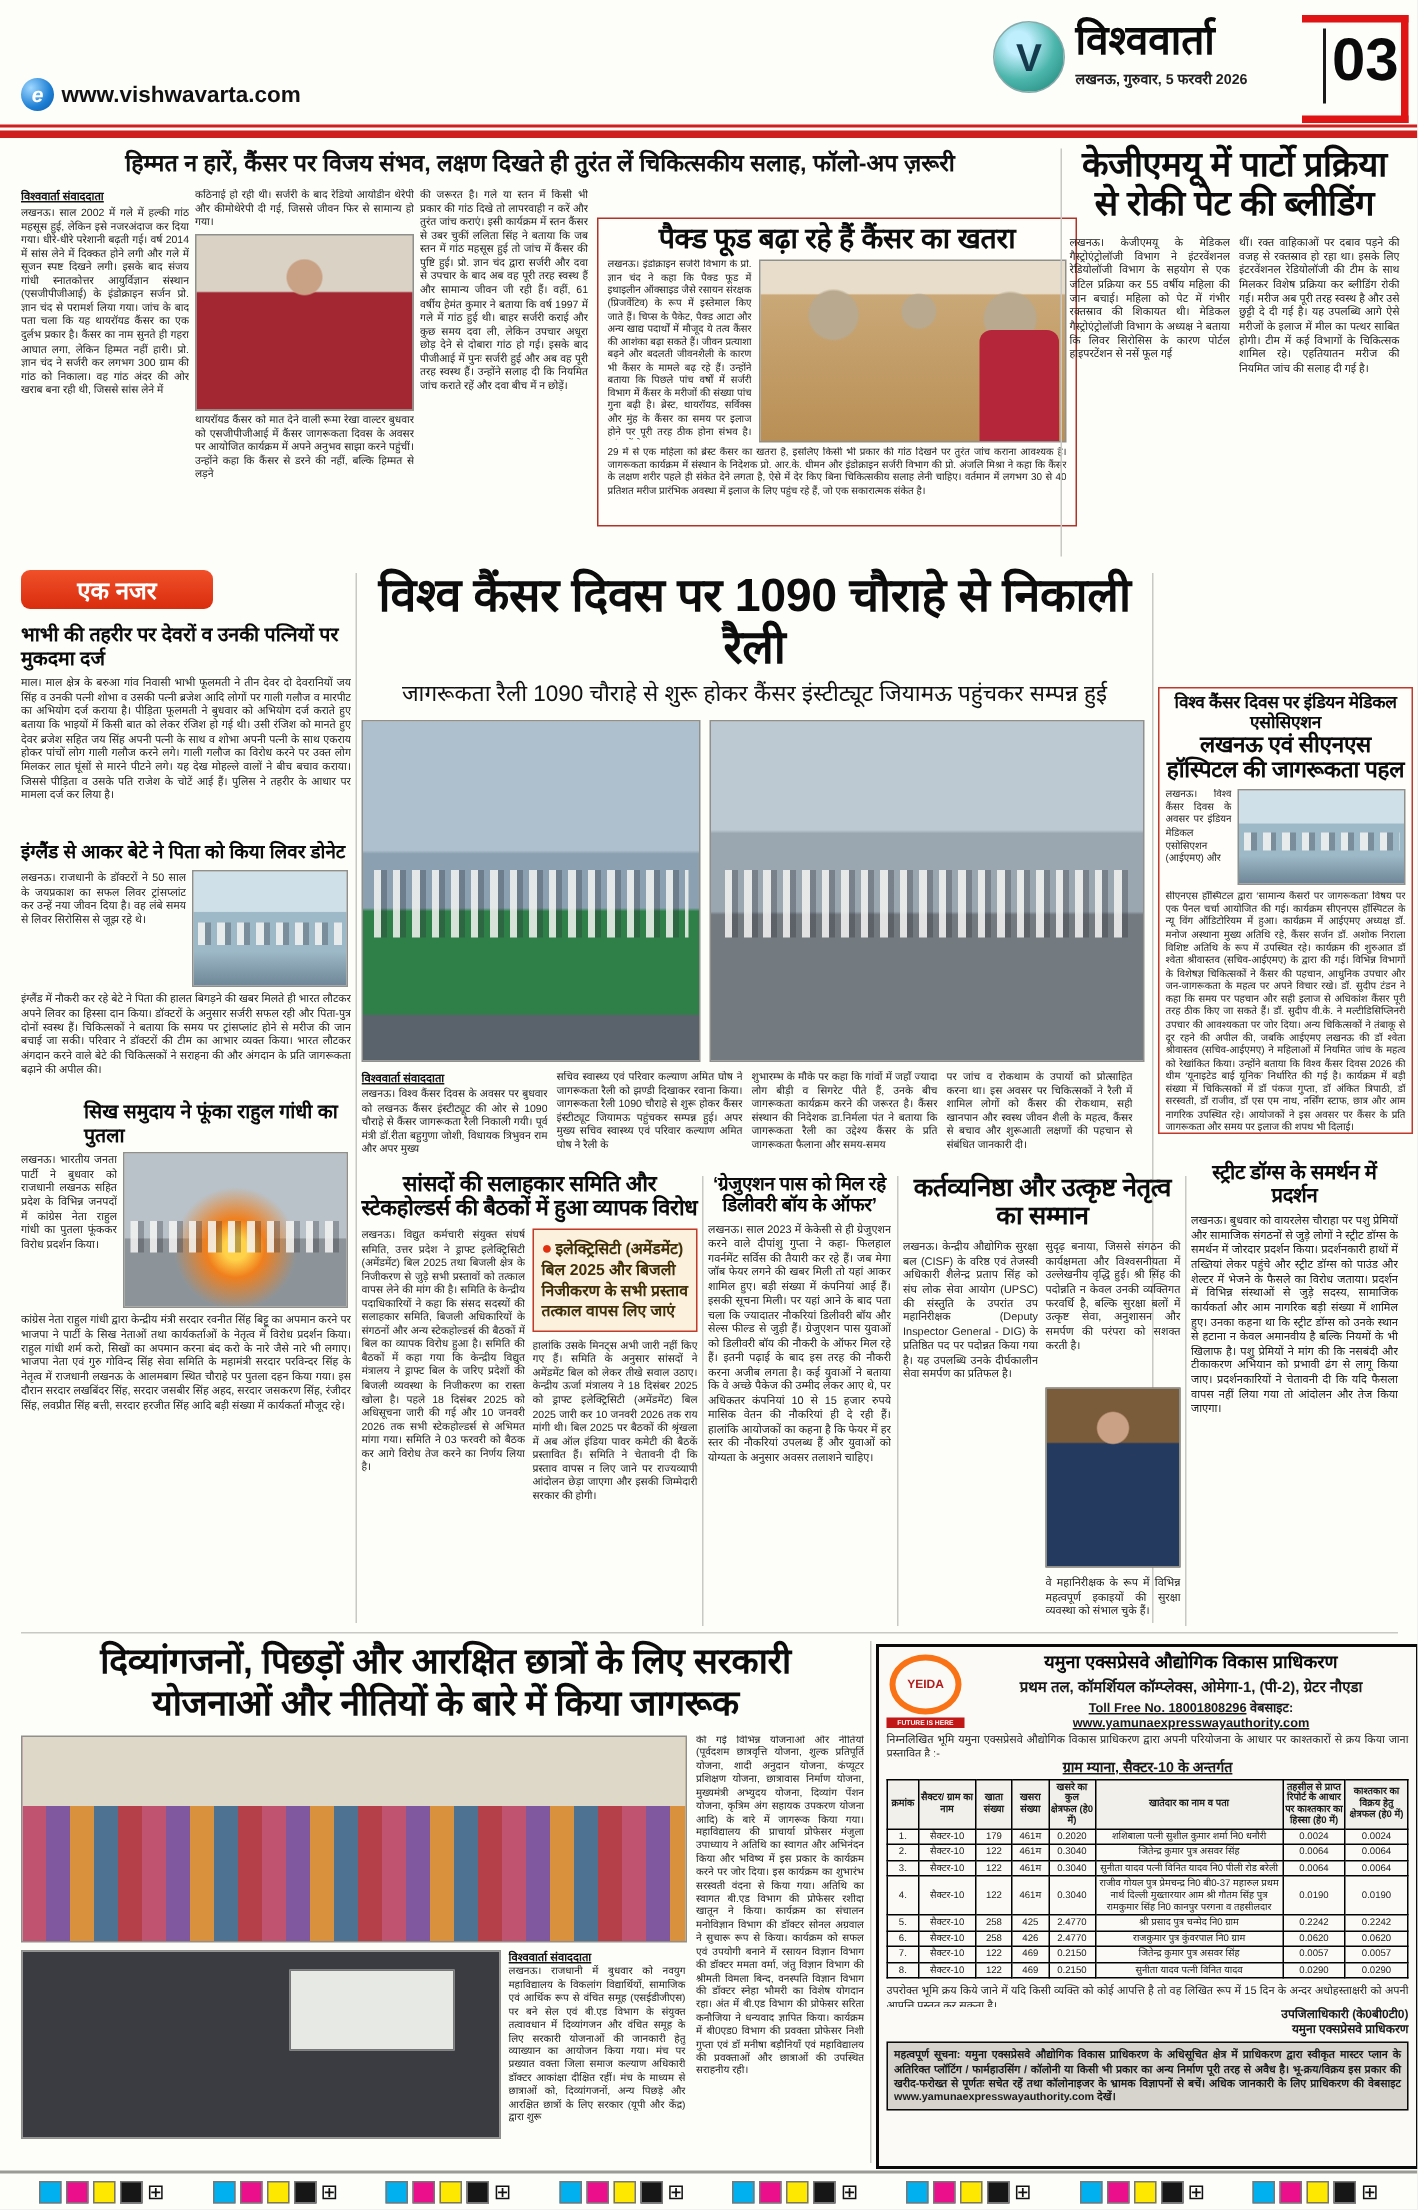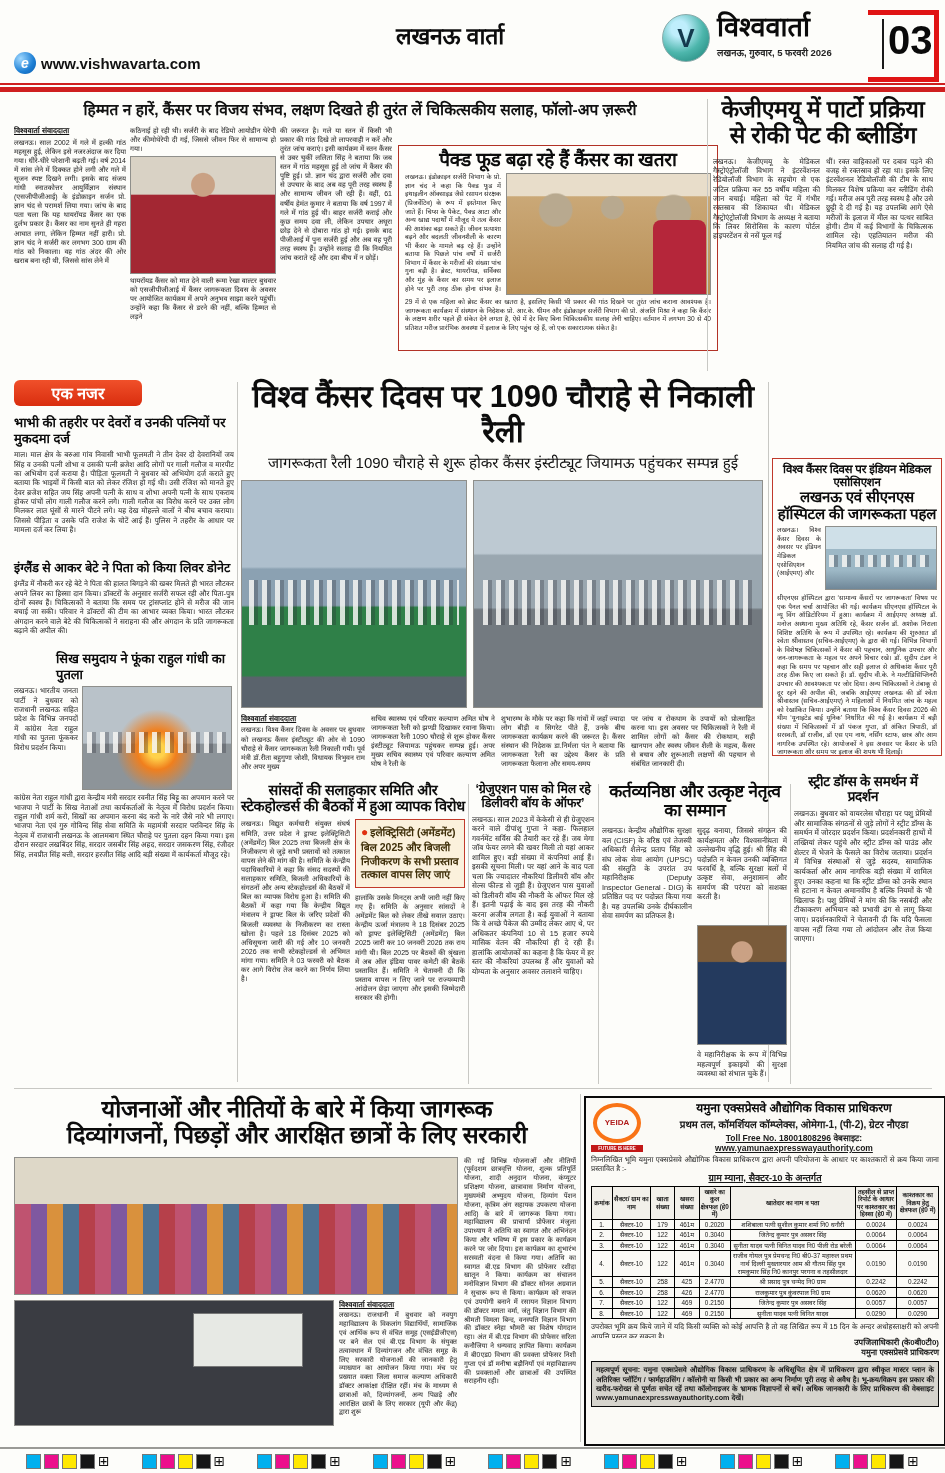--- a/index.html
+++ b/index.html
@@ -48,21 +48,20 @@
 <body>
 
 <div class="page">
 
   <div class="abs" style="left:14px;top:52px;display:flex;align-items:center;gap:5px;">
     <span style="width:22px;height:22px;border-radius:50%;
       background:radial-gradient(circle at 30% 30%,#9fd8ff,#1d7fd4 60%,#0b5aa8);color:#fff;font-weight:bold;
       display:flex;align-items:center;justify-content:center;font-size:14px;font-style:italic;">e</span>
     <span style="font-size:15px;font-weight:bold;color:#111;">www.vishwavarta.com</span>
   </div>
-  <div class="abs hl" style="left:280px;top:24px;width:340px;font-size:23px;">लखनऊ वार्ता</div>
   <div class="abs" style="left:662px;top:14px;display:flex;gap:7px;">
     <span style="width:46px;height:46px;border-radius:50%;flex:none;
       background:radial-gradient(circle at 35% 30%,#bfeefc 18%,#4db6ac 55%,#1a7f74);display:flex;align-items:center;justify-content:center;
       color:#143a4e;font-weight:bold;font-size:26px;border:1px solid #8aa;">V</span>
     <span style="display:flex;flex-direction:column;">
       <span style="font-size:27px;font-weight:bold;color:#0a0a0a;line-height:1;">विश्ववार्ता</span>
       <span style="font-size:9.5px;font-weight:bold;color:#222;margin-top:5px;">लखनऊ,  गुरुवार, 5 फरवरी 2026</span>
     </span>
   </div>
   <div class="abs" style="left:868px;top:10px;width:66px;height:62px;border-top:5px solid #e01414;border-right:5px solid #e01414;border-bottom:5px solid #e01414;">
@@ -104,20 +103,24 @@
       <div class="bt" style="width:107px;height:200px;font-size:7.2px;">लखनऊ। केजीएमयू के मेडिकल गैस्ट्रोएंट्रोलॉजी विभाग ने इंटरवेंशनल रेडियोलॉजी विभाग के सहयोग से एक जटिल प्रक्रिया कर 55 वर्षीय महिला की जान बचाई। महिला को पेट में गंभीर रक्तस्राव की शिकायत थी। मेडिकल गैस्ट्रोएंट्रोलॉजी विभाग के अध्यक्ष ने बताया कि लिवर सिरोसिस के कारण पोर्टल हाइपरटेंशन से नसें फूल गई</div>
       <div class="bt" style="width:107px;height:200px;font-size:7.2px;">थीं। रक्त वाहिकाओं पर दबाव पड़ने की वजह से रक्तस्राव हो रहा था। इसके लिए इंटरवेंशनल रेडियोलॉजी की टीम के साथ मिलकर विशेष प्रक्रिया कर ब्लीडिंग रोकी गई। मरीज अब पूरी तरह स्वस्थ है और उसे छुट्टी दे दी गई है। यह उपलब्धि आगे ऐसे मरीजों के इलाज में मील का पत्थर साबित होगी। टीम में कई विभागों के चिकित्सक शामिल रहे। एहतियातन मरीज की नियमित जांच की सलाह दी गई है।</div>
     </div>
   </div>
 
   <div class="abs" style="left:14px;top:380px;width:220px;height:706px;">
     <div class="badge" style="width:128px;height:26px;font-size:16px;">एक नजर</div>
     <div style="font-weight:bold;font-size:13px;line-height:1.2;margin-top:9px;color:#0b0b0b;">भाभी की तहरीर पर देवरों व उनकी पत्नियों पर मुकदमा दर्ज</div>
     <div class="bt" style="margin-top:4px;height:104px;font-size:7.2px;">माल। माल क्षेत्र के बरुआ गांव निवासी भाभी फूलमती ने तीन देवर दो देवरानियों जय सिंह व उनकी पत्नी शोभा व उसकी पत्नी ब्रजेश आदि लोगों पर गाली गलौज व मारपीट का अभियोग दर्ज कराया है। पीड़िता फूलमती ने बुधवार को अभियोग दर्ज कराते हुए बताया कि भाइयों में किसी बात को लेकर रंजिश हो गई थी। उसी रंजिश को मानते हुए देवर ब्रजेश सहित जय सिंह अपनी पत्नी के साथ व शोभा अपनी पत्नी के साथ एकराय होकर पांचों लोग गाली गलौज करने लगे। गाली गलौज का विरोध करने पर उक्त लोग मिलकर लात घूंसों से मारने पीटने लगे। यह देख मोहल्ले वालों ने बीच बचाव कराया। जिससे पीड़िता व उसके पति राजेश के चोटें आई हैं। पुलिस ने तहरीर के आधार पर मामला दर्ज कर लिया है।</div>
     <div style="font-weight:bold;font-size:12.5px;line-height:1.2;margin-top:7px;color:#0b0b0b;">इंग्लैंड से आकर बेटे ने पिता को किया लिवर डोनेट</div>
+    <div style="display:flex;gap:4px;margin-top:4px;">
+      <div class="bt" style="width:110px;height:76px;font-size:7.2px;">लखनऊ। राजधानी के डॉक्टरों ने 50 साल के जयप्रकाश का सफल लिवर ट्रांसप्लांट कर उन्हें नया जीवन दिया है। वह लंबे समय से लिवर सिरोसिस से जूझ रहे थे।</div>
+      <div class="ph p-clinic crowd" style="width:102px;height:76px;"></div>
+    </div>
     <div class="bt" style="margin-top:3px;height:64px;font-size:7.2px;">इंग्लैंड में नौकरी कर रहे बेटे ने पिता की हालत बिगड़ने की खबर मिलते ही भारत लौटकर अपने लिवर का हिस्सा दान किया। डॉक्टरों के अनुसार सर्जरी सफल रही और पिता-पुत्र दोनों स्वस्थ हैं। चिकित्सकों ने बताया कि समय पर ट्रांसप्लांट होने से मरीज की जान बचाई जा सकी। परिवार ने डॉक्टरों की टीम का आभार व्यक्त किया। भारत लौटकर अंगदान करने वाले बेटे की चिकित्सकों ने सराहना की और अंगदान के प्रति जागरूकता बढ़ाने की अपील की।</div>
     <div style="font-weight:bold;font-size:13px;line-height:1.2;margin-top:8px;color:#0b0b0b;margin-left:42px;">सिख समुदाय ने फूंका राहुल गांधी का पुतला</div>
     <div style="display:flex;gap:4px;margin-top:4px;">
       <div class="bt" style="width:64px;height:102px;font-size:7.2px;">लखनऊ। भारतीय जनता पार्टी ने बुधवार को राजधानी लखनऊ सहित प्रदेश के विभिन्न जनपदों में कांग्रेस नेता राहुल गांधी का पुतला फूंककर विरोध प्रदर्शन किया।</div>
       <div class="ph p-fire crowd" style="width:148px;height:102px;"></div>
     </div>
     <div class="bt" style="margin-top:3px;height:118px;font-size:7.2px;">कांग्रेस नेता राहुल गांधी द्वारा केन्द्रीय मंत्री सरदार रवनीत सिंह बिट्टू का अपमान करने पर भाजपा ने पार्टी के सिख नेताओं तथा कार्यकर्ताओं के नेतृत्व में विरोध प्रदर्शन किया। राहुल गांधी शर्म करो, सिखों का अपमान करना बंद करो के नारे जैसे नारे भी लगाए। भाजपा नेता एवं गुरु गोविन्द सिंह सेवा समिति के महामंत्री सरदार परविन्दर सिंह के नेतृत्व में राजधानी लखनऊ के आलमबाग स्थित चौराहे पर पुतला दहन किया गया। इस दौरान सरदार लखबिंदर सिंह, सरदार जसबीर सिंह अहद, सरदार जसकरण सिंह, रंजीदर सिंह, लवप्रीत सिंह बत्ती, सरदार हरजीत सिंह आदि बड़ी संख्या में कार्यकर्ता मौजूद रहे।</div>
   </div>
 
   <div class="vr" style="left:237px;top:382px;height:700px;"></div>
@@ -183,22 +186,22 @@
   </div>
 
   <div class="abs" style="left:794px;top:774px;width:138px;">
     <div class="hl" style="font-size:13.5px;">स्ट्रीट डॉग्स के समर्थन में प्रदर्शन</div>
     <div class="bt" style="margin-top:5px;height:290px;font-size:7.4px;">लखनऊ। बुधवार को वायरलेस चौराहा पर पशु प्रेमियों और सामाजिक संगठनों से जुड़े लोगों ने स्ट्रीट डॉग्स के समर्थन में जोरदार प्रदर्शन किया। प्रदर्शनकारी हाथों में तख्तियां लेकर पहुंचे और स्ट्रीट डॉग्स को पाउंड और शेल्टर में भेजने के फैसले का विरोध जताया। प्रदर्शन में विभिन्न संस्थाओं से जुड़े सदस्य, सामाजिक कार्यकर्ता और आम नागरिक बड़ी संख्या में शामिल हुए। उनका कहना था कि स्ट्रीट डॉग्स को उनके स्थान से हटाना न केवल अमानवीय है बल्कि नियमों के भी खिलाफ है। पशु प्रेमियों ने मांग की कि नसबंदी और टीकाकरण अभियान को प्रभावी ढंग से लागू किया जाए। प्रदर्शनकारियों ने चेतावनी दी कि यदि फैसला वापस नहीं लिया गया तो आंदोलन और तेज किया जाएगा।</div>
   </div>
 
   <div class="hrule" style="left:14px;top:1088px;width:918px;"></div>
 
   <div class="abs" style="left:14px;top:1094px;width:566px;">
+    <div class="hl" style="font-size:23.5px;">दिव्यांगजनों, पिछड़ों और आरक्षित छात्रों के लिए सरकारी</div>
     <div class="hl" style="font-size:23.5px;margin-top:2px;">योजनाओं और नीतियों के बारे में किया जागरूक</div>
-    <div class="hl" style="font-size:23.5px;">दिव्यांगजनों, पिछड़ों और आरक्षित छात्रों के लिए सरकारी</div>
     <div style="display:flex;gap:6px;margin-top:8px;">
       <div style="width:444px;">
         <div class="ph p-group" style="width:442px;height:136px;"></div>
         <div style="display:flex;gap:5px;margin-top:5px;">
           <div class="ph p-podium" style="width:318px;height:124px;"></div>
           <div class="bt" style="width:118px;height:124px;font-size:6.8px;">
             <span class="byline">विश्ववार्ता संवाददाता</span>
             <span>लखनऊ। राजधानी में बुधवार को नवयुग महाविद्यालय के विकलांग विद्यार्थियों, सामाजिक एवं आर्थिक रूप से वंचित समूह (एसईडीजीएस) पर बने सेल एवं बी.एड विभाग के संयुक्त तत्वावधान में दिव्यांगजन और वंचित समूह के लिए सरकारी योजनाओं की जानकारी हेतु व्याख्यान का आयोजन किया गया। मंच पर प्रख्यात वक्ता जिला समाज कल्याण अधिकारी डॉक्टर आकांक्षा दीक्षित रहीं। मंच के माध्यम से छात्राओं को, दिव्यांगजनों, अन्य पिछड़े और आरक्षित छात्रों के लिए सरकार (यूपी और केंद्र) द्वारा शुरू</span>
           </div>
         </div>

